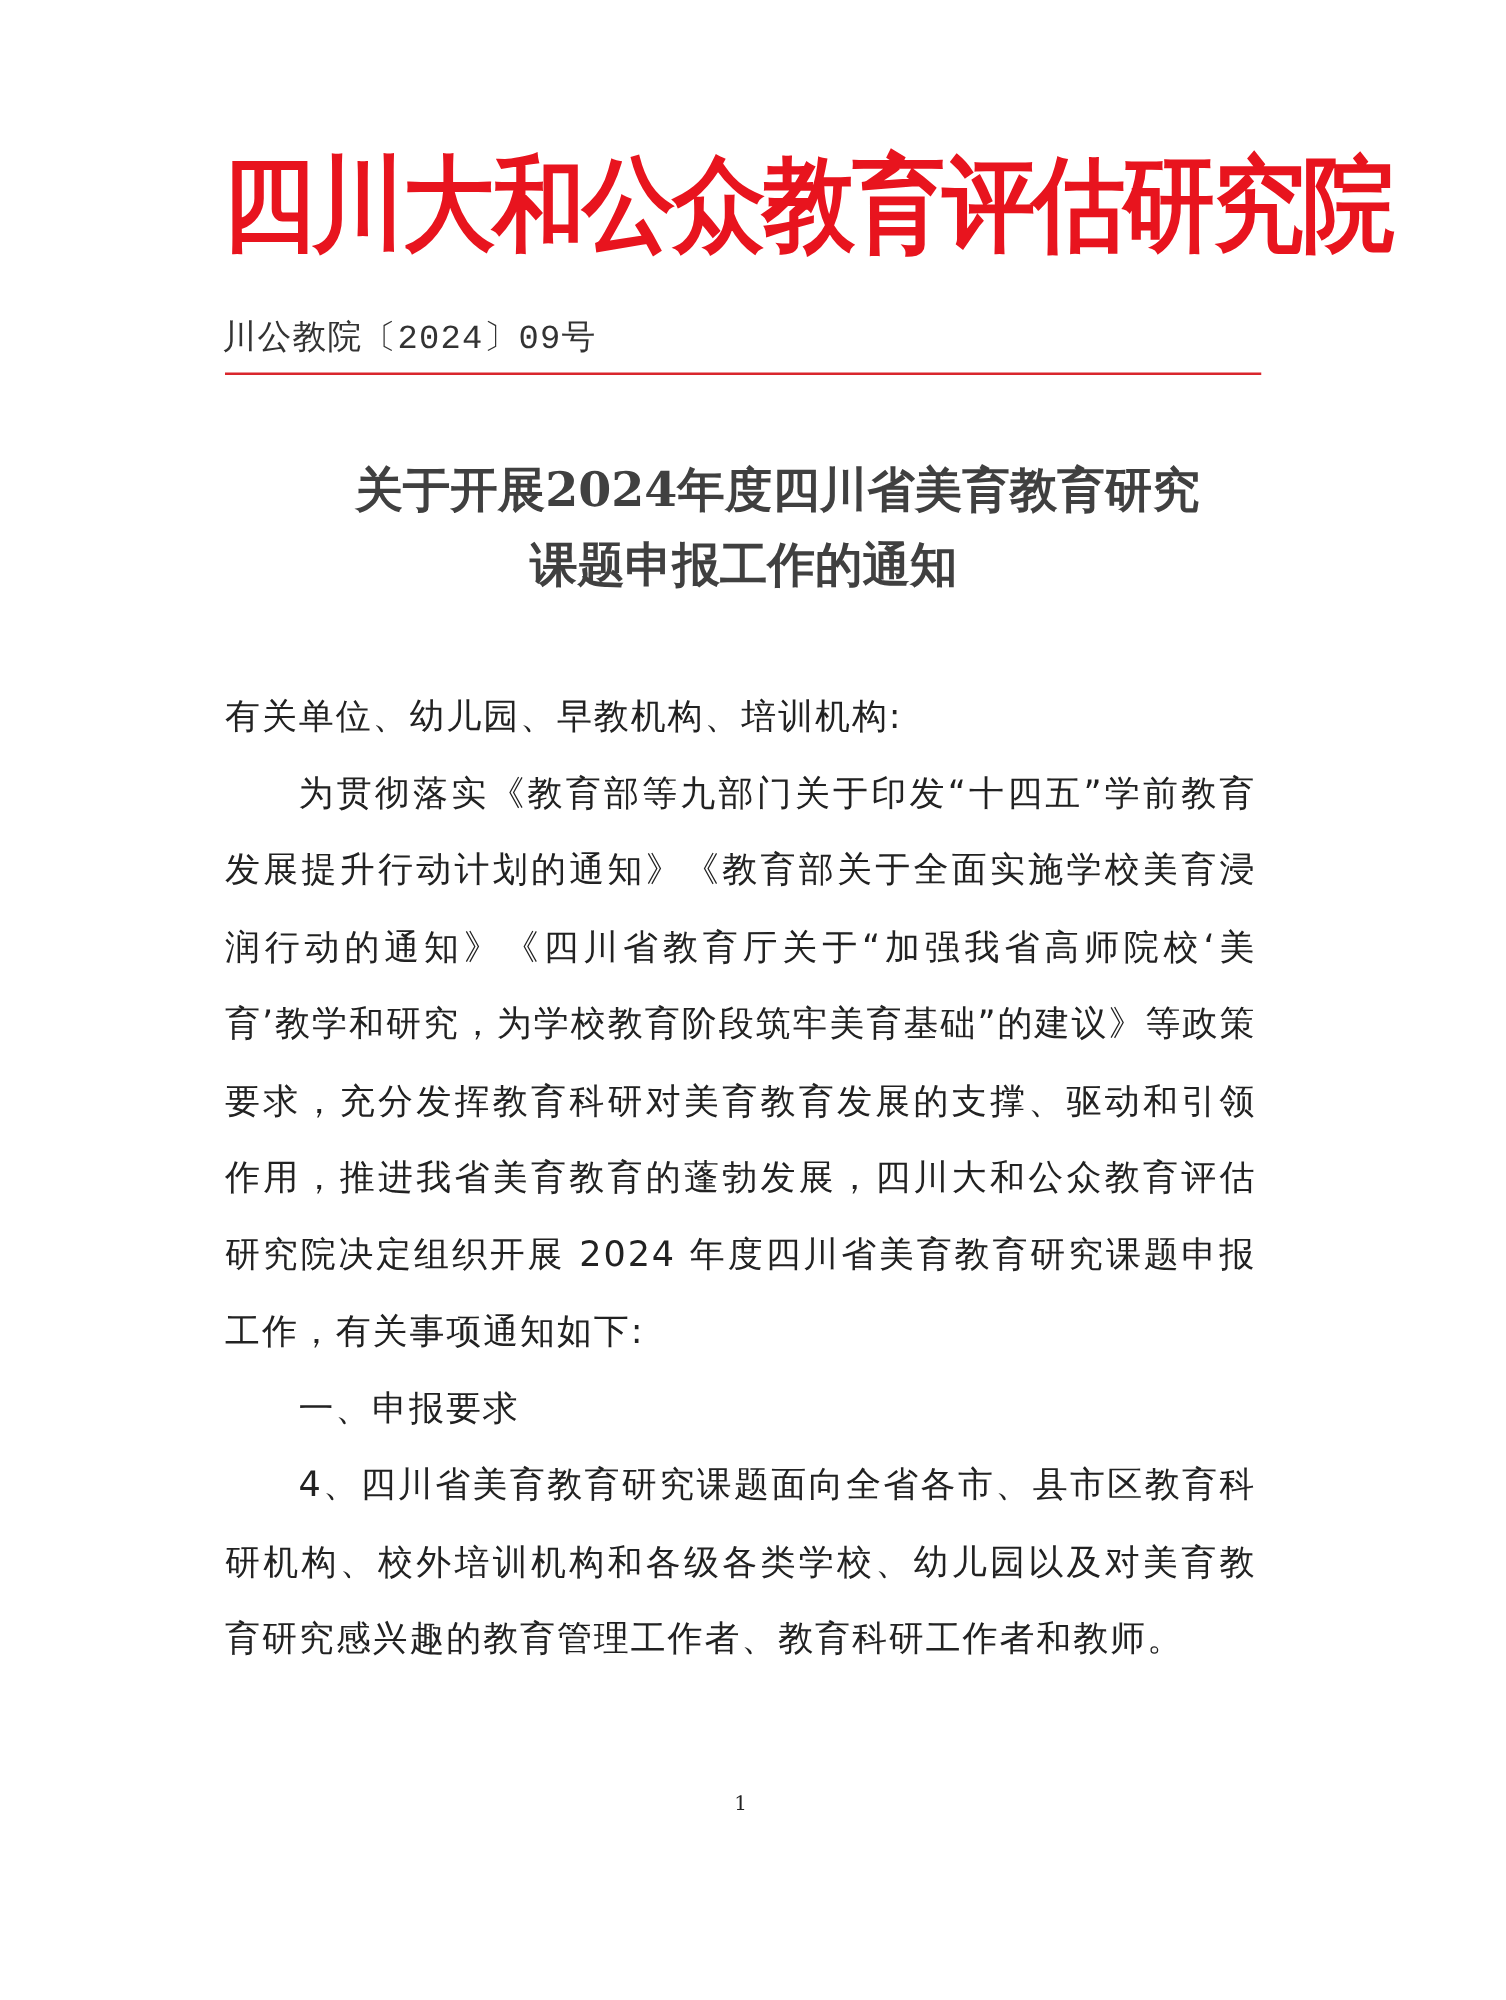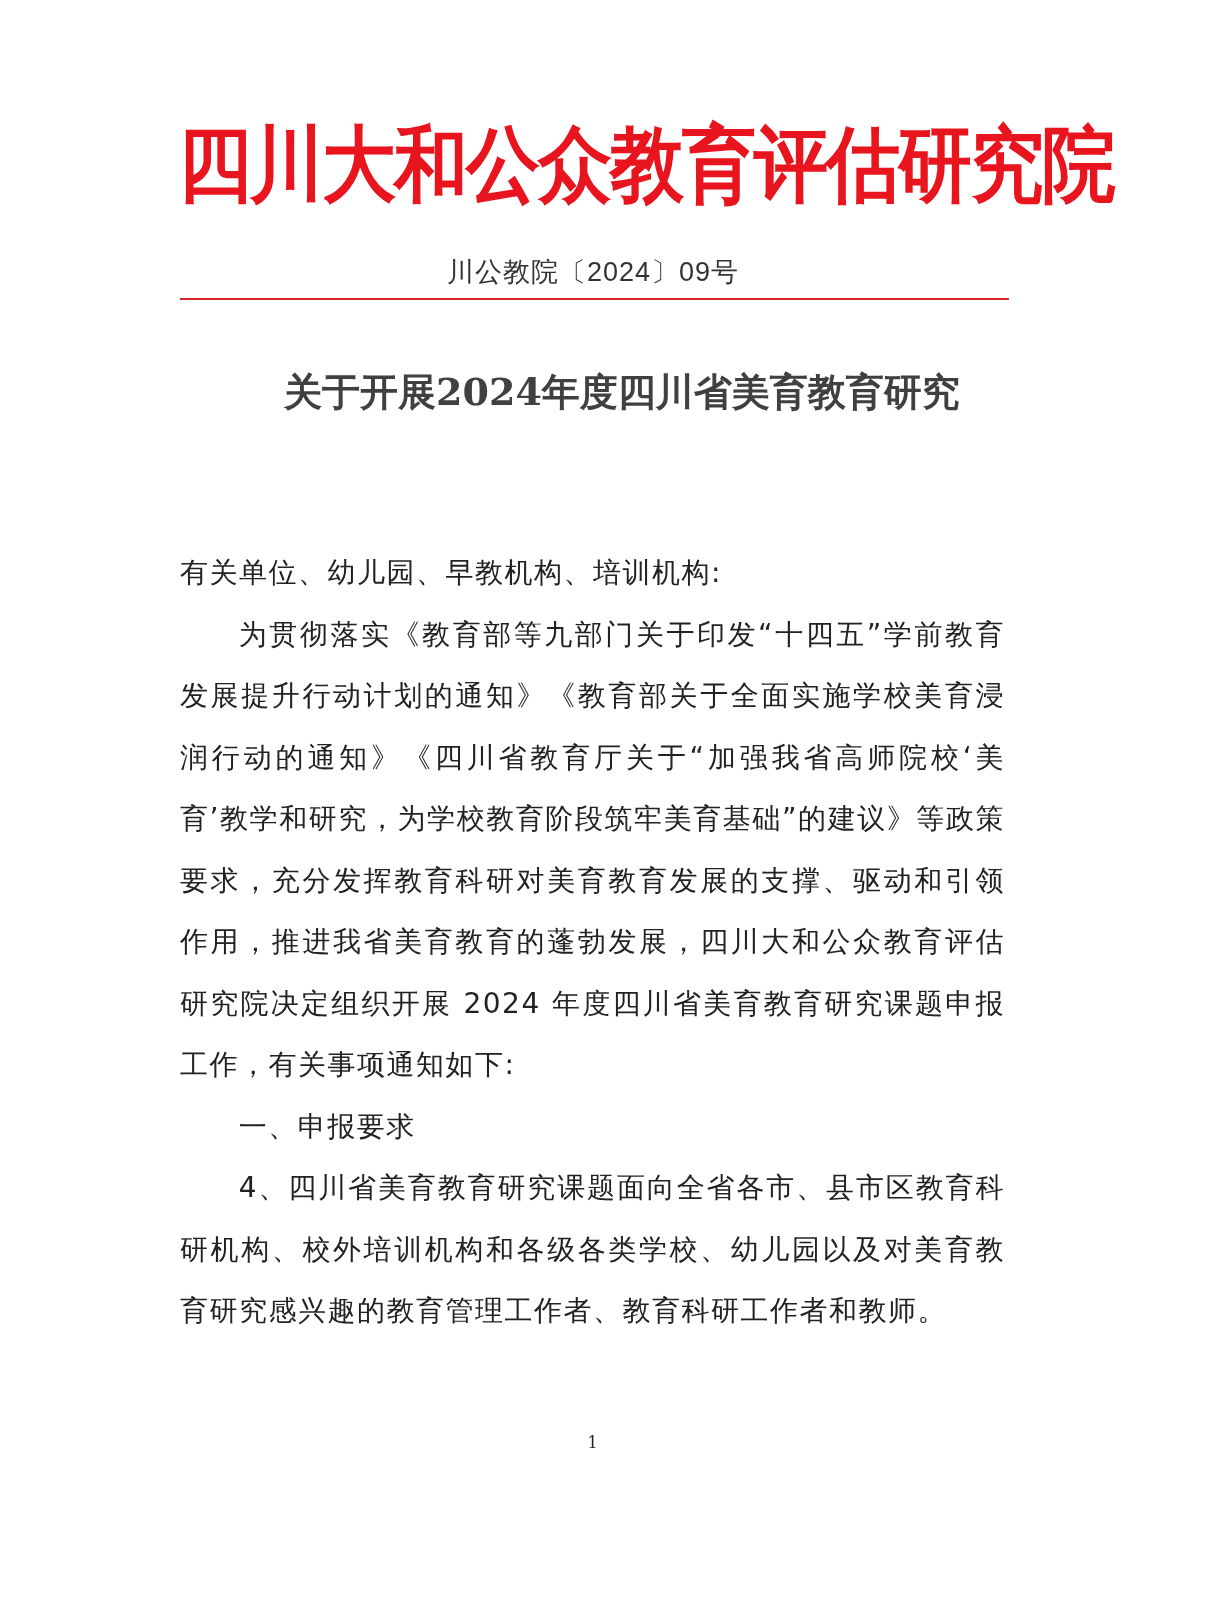--- a/index.html
+++ b/index.html
@@ -29,22 +29,21 @@
       letter-spacing: -2px;
       white-space: nowrap;
       transform: scaleY(1.12);
       transform-origin: center top;
     }
     .doc-number {
       position: absolute;
       left: 178px;
       top: 252px;
       width: 830px;
-      text-align: center;
-      font-family: Liberation Sans, sans-serif;
+      font-family: Liberation Mono, monospace;
       font-size: 27px;
       line-height: 40px;
       color: #333;
       letter-spacing: 1px;
     }
     .red-rule {
       position: absolute;
       left: 180px;
       top: 298px;
       width: 829px;
@@ -101,20 +100,21 @@
 <body>
 
 <div class="org-header">四川大和公众教育评估研究院</div>
 
 <div class="doc-number">川公教院〔2024〕09号</div>
 
 <div class="red-rule"></div>
 
 <div class="doc-title">
   <span class="line1">关于开展2024年度四川省美育教育研究</span>
+  <span class="line2">课题申报工作的通知</span>
 </div>
 
 <div class="body-text">
   <p class="salutation">有关单位、幼儿园、早教机构、培训机构:</p>
   <p class="indent">为贯彻落实《教育部等九部门关于印发“十四五”学前教育发展提升行动计划的通知》《教育部关于全面实施学校美育浸润行动的通知》《四川省教育厅关于“加强我省高师院校‘美育’教学和研究，为学校教育阶段筑牢美育基础”的建议》等政策要求，充分发挥教育科研对美育教育发展的支撑、驱动和引领作用，推进我省美育教育的蓬勃发展，四川大和公众教育评估研究院决定组织开展 2024 年度四川省美育教育研究课题申报工作，有关事项通知如下:</p>
   <p class="indent">一、申报要求</p>
   <p class="indent">4、四川省美育教育研究课题面向全省各市、县市区教育科研机构、校外培训机构和各级各类学校、幼儿园以及对美育教育研究感兴趣的教育管理工作者、教育科研工作者和教师。</p>
 </div>
 
 <div class="page-number">1</div>

